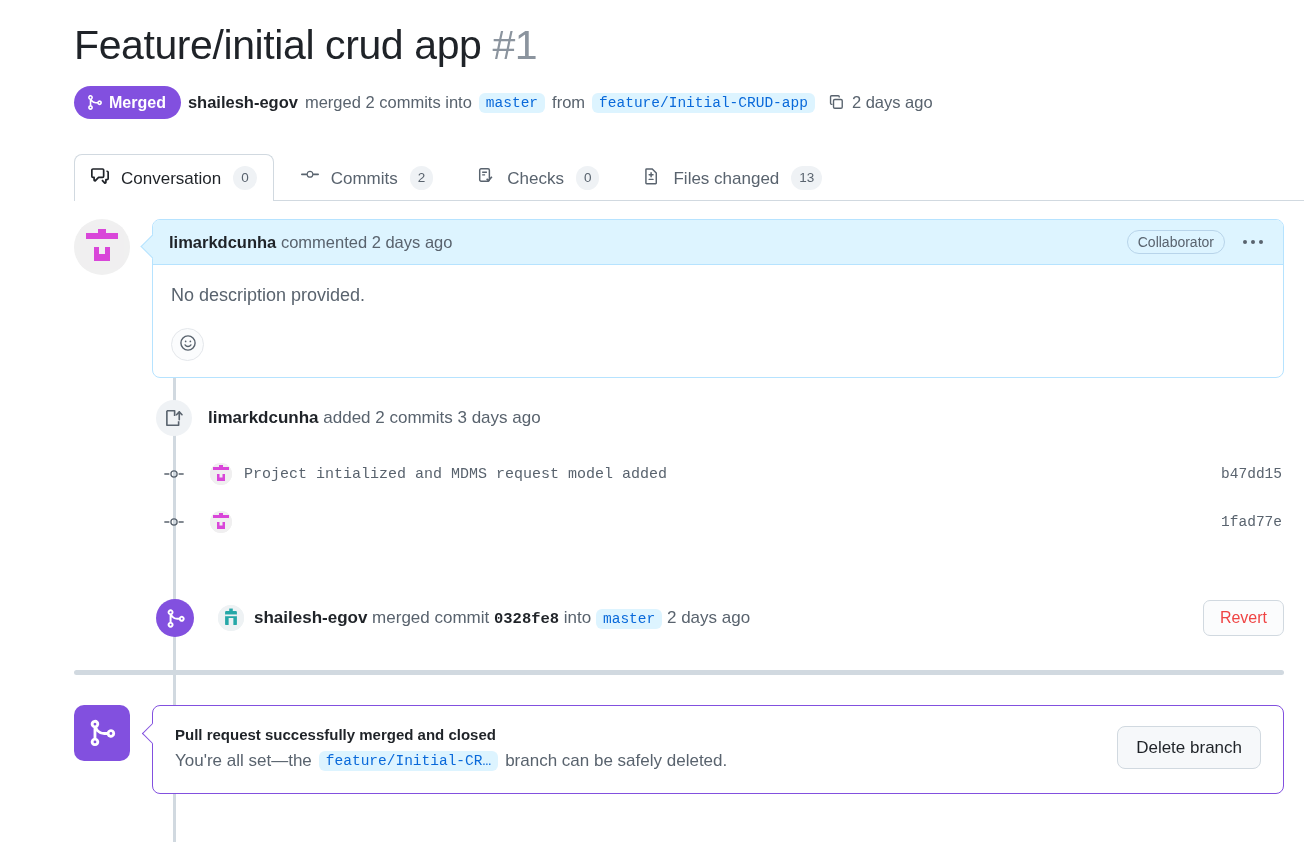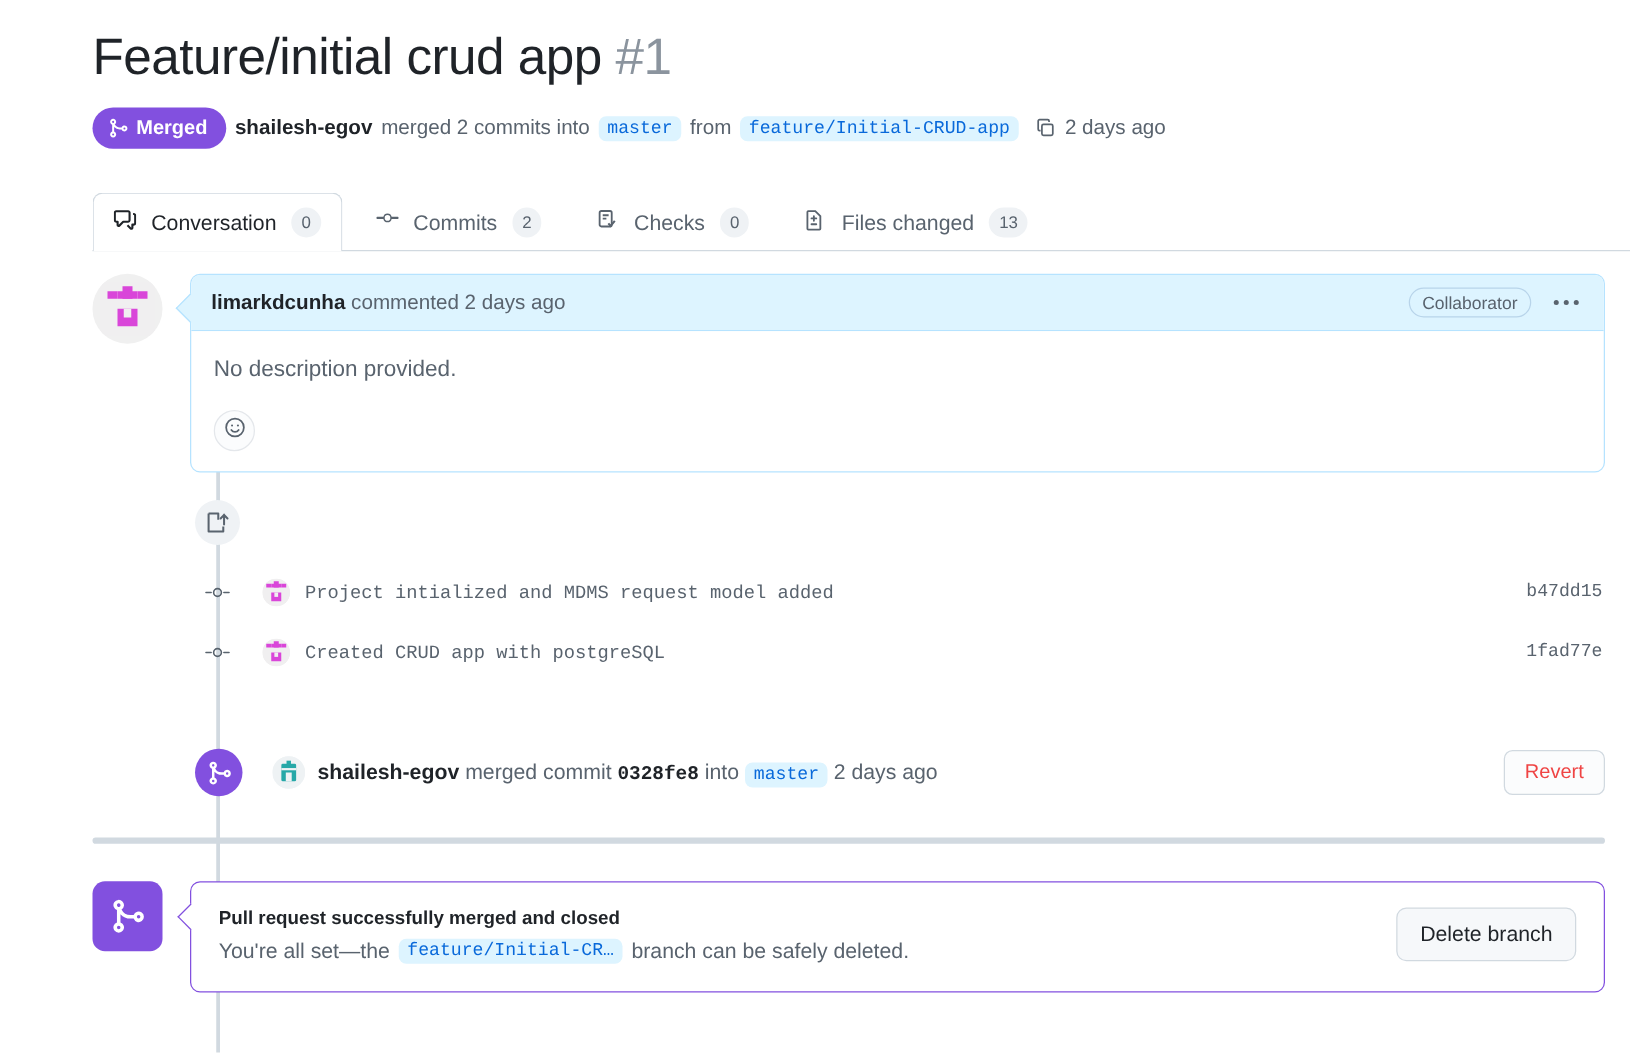--- a/index.html
+++ b/index.html
@@ -344,20 +344,24 @@
       </div>
     </div>
 
     <div class="tl-row" style="margin-top:22px;">
       <div class="tl-badge-lg">
         <svg width="20" height="20" viewBox="0 0 16 16" fill="none" stroke="currentColor" stroke-width="1.3">
           <path d="M2.3 2.2h6.2v4.1M2.3 2.2v11.6h9.4v-3.2" stroke-linejoin="round"></path>
           <path d="M12.2 3.1v6.2M12.2 3.1 10 5.4M12.2 3.1l2.2 2.3" stroke-linecap="round" stroke-linejoin="round"></path>
         </svg>
       </div>
+      <div class="tl-text">
+        <span class="who">limarkdcunha</span>
+        <span>added 2 commits 3 days ago</span>
+      </div>
     </div>
 
     <div class="commit-row" style="margin-top:14px;">
       <div class="commit-node">
         <svg width="20" height="14" viewBox="0 0 20 14" fill="none" stroke="currentColor" stroke-width="1.3">
           <circle cx="10" cy="7" r="3.1"></circle>
           <path d="M0.8 7h4.1M15.1 7h4.1" stroke-linecap="round"></path>
         </svg>
       </div>
       <div class="mini-avatar">
@@ -390,21 +394,20 @@
           <g fill="#d946d9">
             <rect x="14" y="8" width="16" height="6"></rect>
             <rect x="18" y="4" width="8" height="10"></rect>
             <rect x="6" y="8" width="8" height="6"></rect>
             <rect x="30" y="8" width="8" height="6"></rect>
             <rect x="14" y="22" width="16" height="14"></rect>
             <rect x="19" y="22" width="6" height="7" fill="#f0eff0"></rect>
           </g>
         </svg>
       </div>
-      <div class="commit-msg">Created CRUD app with postgreSQL</div>
       <div class="commit-sha">1fad77e</div>
     </div>
 
     <div class="merged-row" style="margin-top:42px;">
       <div class="merge-node">
         <svg width="21" height="21" viewBox="0 0 16 16" fill="currentColor">
           <path d="M5.45 5.154A4.25 4.25 0 0 0 9.25 7.5h1.378a2.251 2.251 0 1 1 0 1.5H9.25A5.73 5.73 0 0 1 5 7.123v3.505a2.25 2.25 0 1 1-1.5 0V5.372a2.25 2.25 0 1 1 1.95-.218ZM4.25 13.5a.75.75 0 1 0 0-1.5.75.75 0 0 0 0 1.5Zm8.5-4.5a.75.75 0 1 0 0-1.5.75.75 0 0 0 0 1.5ZM5 3.25a.75.75 0 1 0 0 .005V3.25Z"></path>
         </svg>
       </div>
       <div class="merge-avatar">

